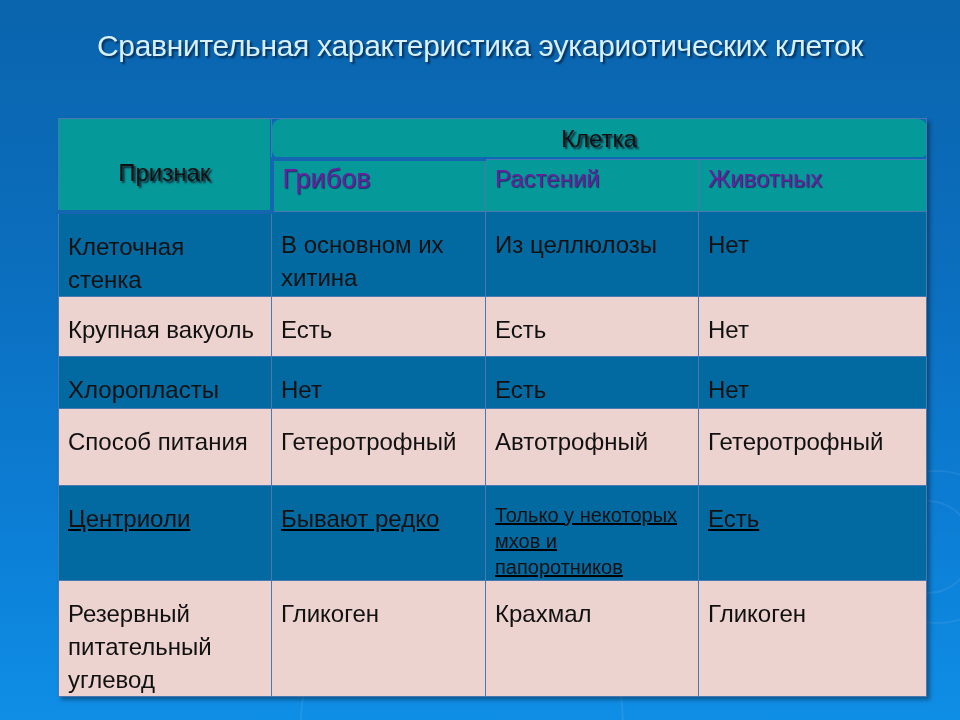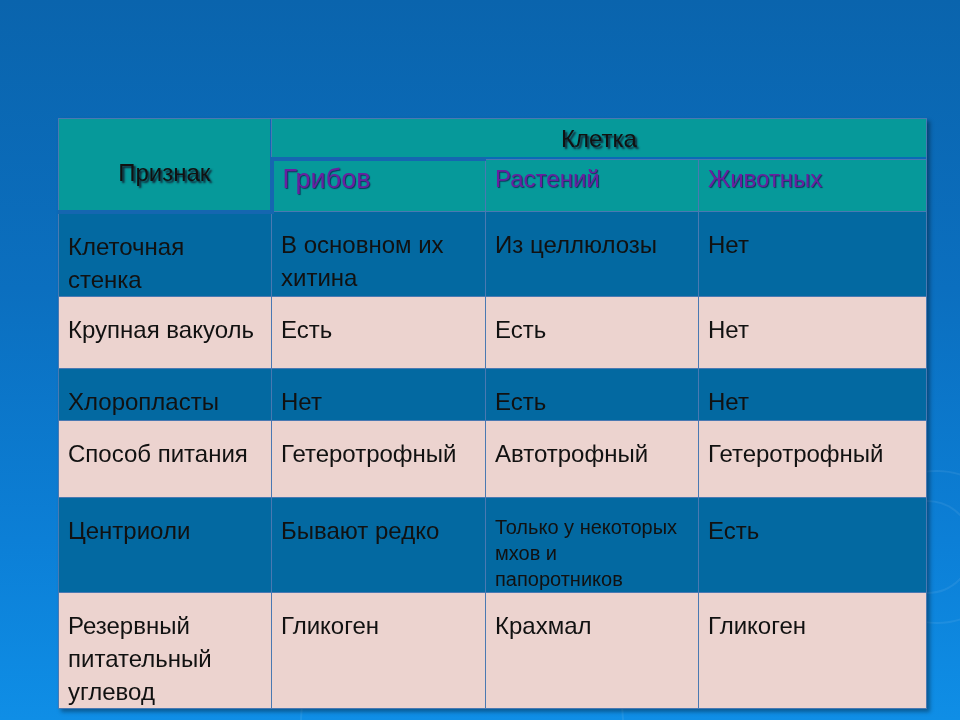--- a/index.html
+++ b/index.html
@@ -36,21 +36,21 @@
   .hdr-trait {
     color: #fff; font-weight: bold; font-size: 23px;
     text-align: center !important; vertical-align: middle !important;
     text-shadow: 2px 2px 2px #123;
     border-bottom: 4px solid #1566b0 !important;
   }
   .hdr-cell {
     color: #fff; font-weight: bold; font-size: 23px;
     text-align: center !important; vertical-align: middle !important;
     text-shadow: 2px 2px 2px #123;
-    height: 38px; padding: 0 !important;
+    height: 38px; padding: 0 !important; border-radius: 9px;
   }
   .kingdom {
     color: #6a1fa0 !important; font-size: 24px !important;
     text-shadow: 1px 1px 1px #0b3a5a;
     height: 48px; padding-top: 2px !important;
   }
   .kingdom.first {
     font-size: 27px !important;
     border-left: 4px solid #1566b0 !important;
     border-top: 4px solid #1566b0 !important;
@@ -60,20 +60,21 @@
   .small { font-size: 20px !important; line-height: 26px !important; }
 </style>
 </head>
 <body>
 
 <div class="swirl" style="left:300px;top:560px;width:320px;height:320px;"></div>
 <div class="swirl" style="left:860px;top:470px;width:150px;height:150px;"></div>
 <div class="swirl" style="left:880px;top:500px;width:90px;height:90px;"></div>
 
 <div class="title">
+  <div>Сравнительная характеристика эукариотических клеток</div>
 </div>
 
 <table class="main">
   <colgroup>
     <col style="width:213px">
     <col style="width:214px">
     <col style="width:213px">
     <col style="width:228px">
   </colgroup>
   <tbody>
@@ -86,39 +87,39 @@
     <th class="hdr kingdom">Растений</th>
     <th class="hdr kingdom">Животных</th>
   </tr>
 
   <tr class="odd" style="height:77px;">
     <td>Клеточная стенка</td>
     <td>В основном их хитина</td>
     <td>Из целлюлозы</td>
     <td>Нет</td>
   </tr>
-  <tr class="even" style="height:72px;">
+  <tr class="even" style="height:60px;">
     <td>Крупная вакуоль</td>
     <td>Есть</td>
     <td>Есть</td>
     <td>Нет</td>
   </tr>
   <tr class="odd" style="height:52px;">
     <td>Хлоропласты</td>
     <td>Нет</td>
     <td>Есть</td>
     <td>Нет</td>
   </tr>
   <tr class="even" style="height:77px;">
     <td>Способ питания</td>
     <td style="word-break:break-all;">Гетеротрофный</td>
     <td>Автотрофный</td>
     <td>Гетеротрофный</td>
   </tr>
-  <tr class="odd" style="height:91px;">
+  <tr class="odd" style="height:91px;text-decoration:underline;">
     <td>Центриоли</td>
     <td>Бывают редко</td>
     <td class="small">Только у некоторых мхов и папоротников</td>
     <td>Есть</td>
   </tr>
   <tr class="even" style="height:96px;">
     <td>Резервный питательный углевод</td>
     <td>Гликоген</td>
     <td>Крахмал</td>
     <td>Гликоген</td>

